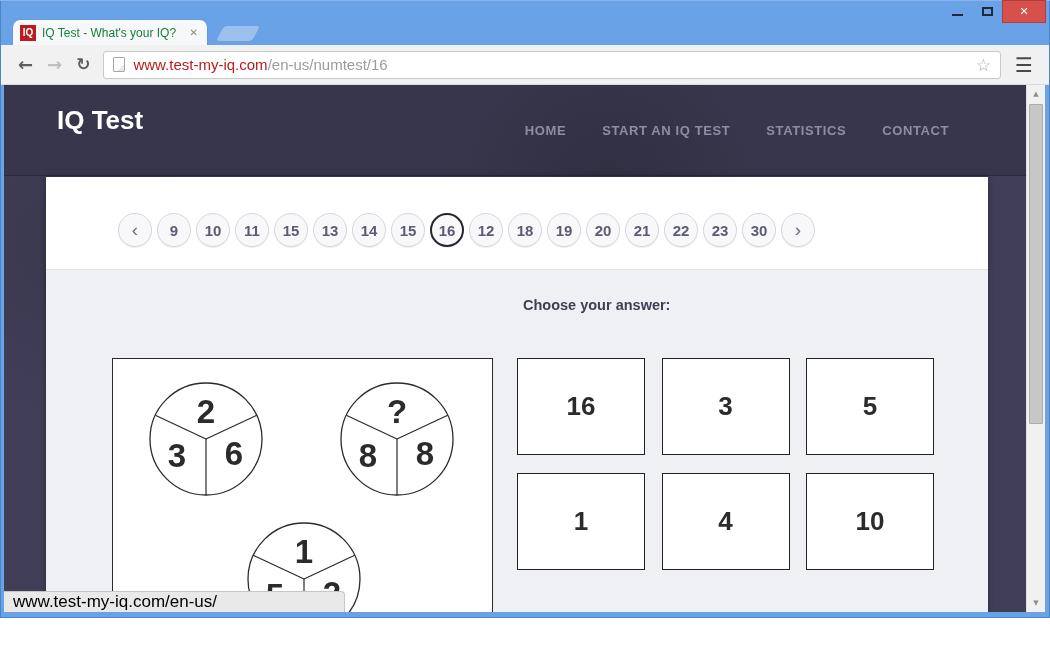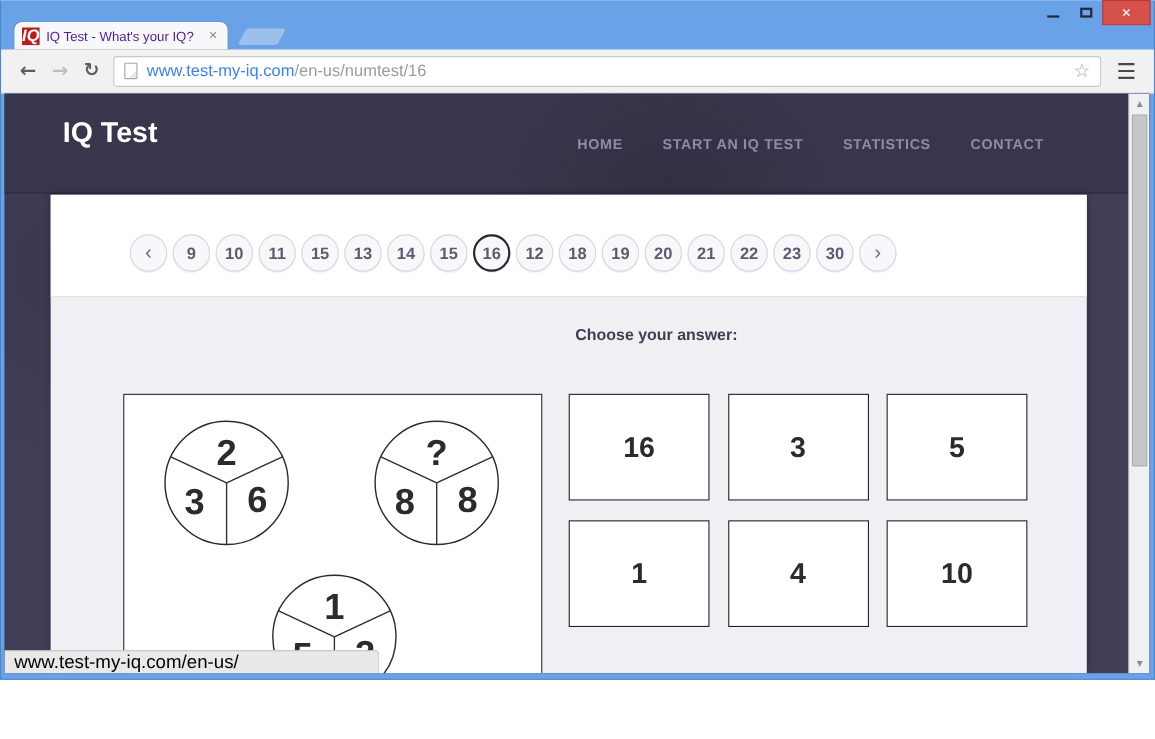--- a/index.html
+++ b/index.html
@@ -6,23 +6,23 @@
   html,body { width:1050px; height:672px; background:#ffffff; font-family:"Liberation Sans", sans-serif; overflow:hidden; }
 
   .window { position:absolute; top:0; left:0; width:1050px; height:618px; background:#69a2e6;
             box-shadow: inset 0 1px 0 #8ab4ec, inset 0 0 0 1px #4a86c8; }
 
   
   .titlebar { position:relative; height:45px; }
   .tab { position:absolute; left:13px; top:20px; width:194px; height:25px; background:#f7f8f9;
          border-radius:7px 7px 0 0; display:flex; align-items:center; padding:0 7px;
          box-shadow: 0 0 1px rgba(0,0,0,.4); }
-  .favicon { width:16px; height:16px; background:#b91c1c; color:#fff; font-size:15px; font-weight:bold;
-             display:flex; align-items:center; justify-content:center; flex:none;font-style:italic; }
-  .tab-title { font-size:12px; color:#4c1d95; margin:0 6px; white-space:nowrap; overflow:hidden; flex:1; }
+  .favicon { width:16px; height:16px; background:#b91c1c; color:#fff; font-size:10px; font-weight:bold;
+             display:flex; align-items:center; justify-content:center; flex:none; }
+  .tab-title { font-size:12px; color:#15803d; margin:0 6px; white-space:nowrap; overflow:hidden; flex:1; }
   .tab-close { font-size:10px; color:#878787; font-family:"DejaVu Sans", sans-serif; cursor:default; padding:2px; }
   .newtab { position:absolute; left:220px; top:26px; width:36px; height:15px; background:#9dbfec;
             border-radius:3px; transform:skewX(-28deg); }
   .win-controls { position:absolute; top:0; right:4px; display:flex; align-items:flex-start; }
   .wc { display:flex; align-items:center; justify-content:center; }
   .wc-min { width:30px; height:22px; }
   .wc-min .dash { width:11px; height:2px; background:#20293b; margin-top:8px; }
   .wc-max { width:30px; height:22px; }
   .wc-max .box { width:11px; height:9px; border:2px solid #20293b; }
   .wc-close { width:44px; height:23px; background:#d6504c; color:#fff; font-size:11px; font-weight:bold;
@@ -32,21 +32,21 @@
   .toolbar { position:absolute; top:45px; left:1px; right:1px; height:40px; background:#f1f1f2;
              display:flex; align-items:center; padding:0 10px; border-bottom:1px solid #d9d9d9; }
   .tool-icon { font-family:"DejaVu Sans", sans-serif; font-size:18px; line-height:1; padding:0 7px; }
   .icon-back { color:#5e5e5e; font-weight:bold; }
   .icon-forward { color:#bfbfbf; font-weight:bold; }
   .icon-refresh { color:#5e5e5e; font-size:17px; font-weight:bold; }
   .urlbar { flex:1; height:28px; background:#fff; border:1px solid #c9c9c9; border-radius:3px;
             display:flex; align-items:center; padding:0 9px; margin:0 8px 0 6px; }
   .page-icon { width:12px; height:15px; border:1px solid #a7a7a7; border-radius:1px; position:relative; flex:none;
                background:linear-gradient(135deg, #fff 70%, #e8e8e8 70%); margin-right:8px; }
-  .url-host { font-size:15px; color:#3b82f6; white-space:nowrap; }
+  .url-host { font-size:15px; color:#b91c1c; white-space:nowrap; }
   .url-path { font-size:15px; color:#9b9b9b; white-space:nowrap; }
   .star-icon { margin-left:auto; font-family:"DejaVu Sans", sans-serif; font-size:17px; color:#a9a9a9; }
   .menu-icon { font-family:"DejaVu Sans", sans-serif; font-size:20px; color:#494949; padding:0 6px; }
 
   
   .viewport { position:absolute; top:85px; left:4px; right:5px; bottom:6px; background:#413f58; overflow:hidden;
               background-image: radial-gradient(circle 260px at 6% 30%, rgba(0,0,0,.10), transparent 70%),
                                 radial-gradient(circle 300px at 60% 4%, rgba(0,0,0,.08), transparent 70%); }
   .site-header { position:absolute; top:0; left:0; right:0; height:91px; background:#37364c;
                  border-bottom:1px solid #2b2a3d;

